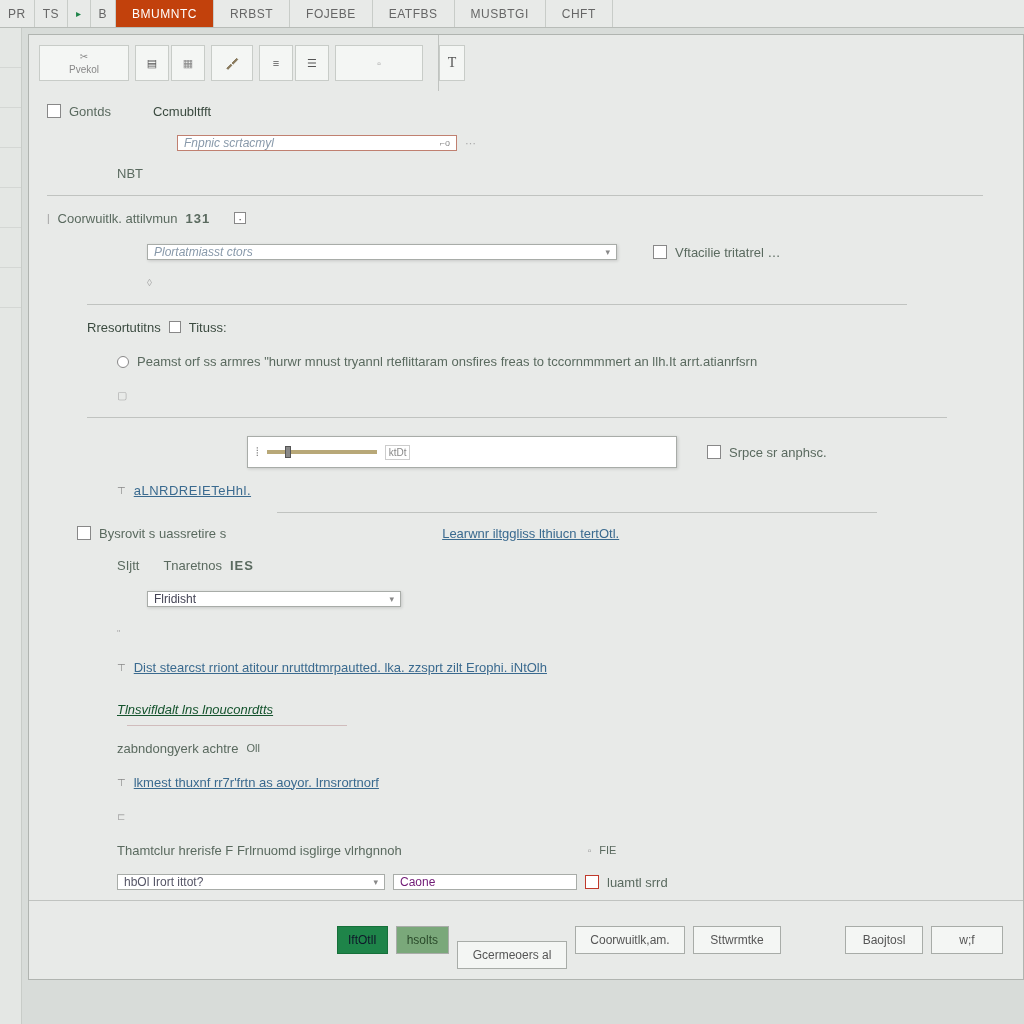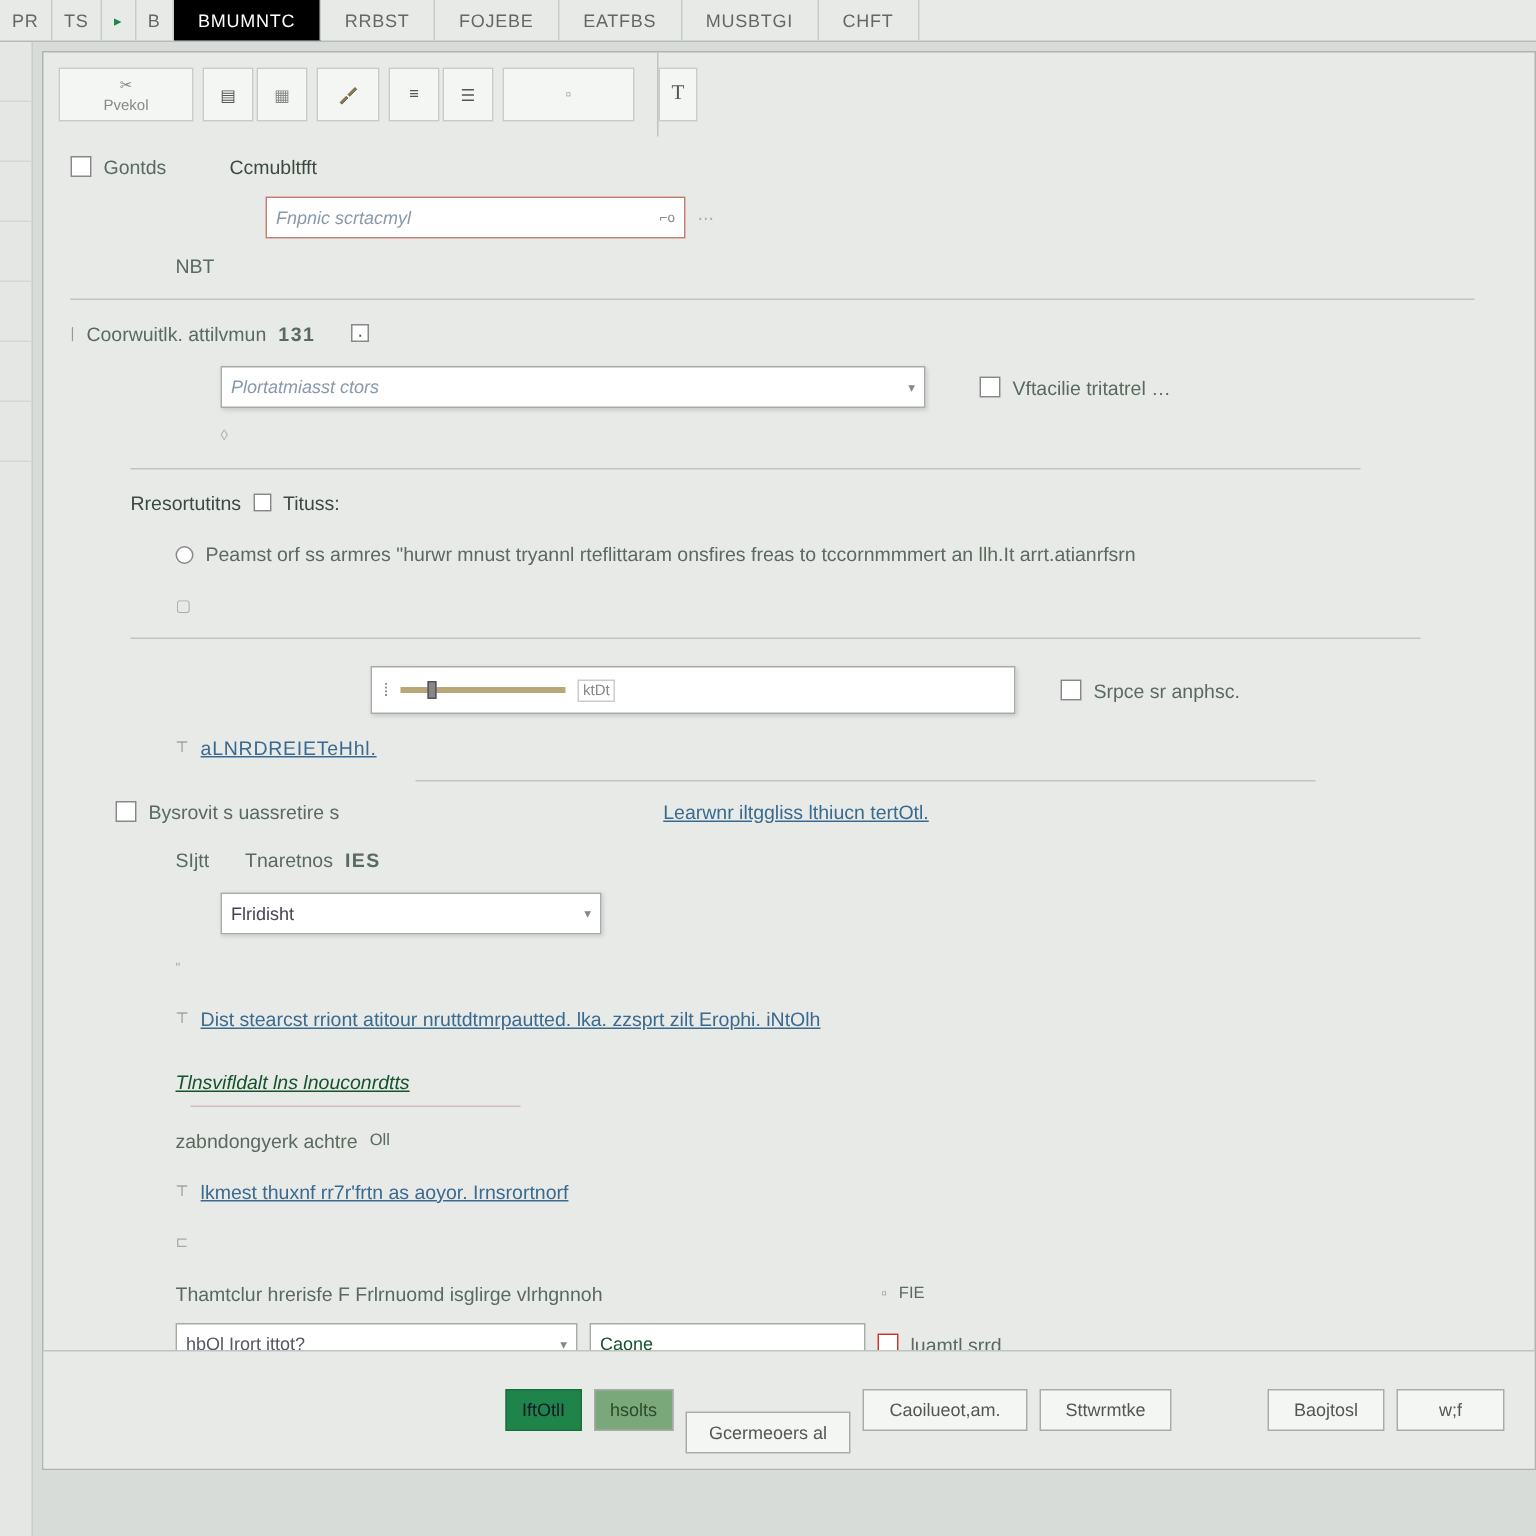--- a/index.html
+++ b/index.html
@@ -1,21 +1,21 @@
 <!DOCTYPE html>
 <html><head>
 <meta charset="utf-8">
 <style>
   * { box-sizing: border-box; margin: 0; padding: 0; font-family: "Segoe UI", Tahoma, sans-serif; }
   body { background: #d8dcd9; width: 1024px; height: 1024px; overflow: hidden; font-size: 13px; color: #555; }
   
   .ribbon { display: flex; background: #e8eae8; border-bottom: 1px solid #b8bcb8; height: 28px; }
   .ribbon-tab { padding: 4px 16px; border-right: 1px solid #c8ccc8; font-size: 12px; color: #666; cursor: pointer; display: flex; align-items: center; text-transform: uppercase; letter-spacing: 0.5px; }
   .ribbon-tab.small { padding: 4px 8px; }
-  .ribbon-tab.active { background: #000000; color: white; }
+  .ribbon-tab.active { background: #c2410c; color: white; }
   
   .left-strip { position: absolute; left: 0; top: 28px; width: 22px; height: 996px; background: #e4e7e4; border-right: 1px solid #c8ccc8; }
   .left-strip .cell { height: 40px; border-bottom: 1px solid #d4d7d4; }
   
   .dialog { position: absolute; left: 28px; top: 34px; width: 996px; height: 946px; background: #e8eae8; border: 1px solid #b0b4b0; }
   
   .toolbar { display: flex; align-items: center; padding: 10px; gap: 6px; }
   .tool-group { display: flex; align-items: center; gap: 2px; }
   .tool-btn { width: 34px; height: 36px; background: #f4f6f4; border: 1px solid #c8ccc8; display: flex; align-items: center; justify-content: center; font-size: 11px; cursor: pointer; }
   .tool-btn.wide { width: 90px; font-size: 10px; color: #888; flex-direction: column; gap: 2px; }
@@ -30,21 +30,21 @@
   
   .chk { width: 14px; height: 14px; border: 1px solid #888; background: white; cursor: pointer; flex: 0 0 auto; display: inline-flex; align-items: center; justify-content: center; }
   .chk.red { border-color: #c0392b; }
   .radio { width: 12px; height: 12px; border: 1px solid #888; border-radius: 50%; background: white; flex: 0 0 auto; }
   .label { font-size: 13px; color: #5a6a5f; }
   .label.dark { color: #3a4a3f; font-weight: 500; }
   .label.link { color: #3a6a8f; text-decoration: underline; cursor: pointer; }
   .label.redlink { color: #14532d; text-decoration: underline; cursor: pointer; font-style: italic; }
   .num { font-weight: 600; letter-spacing: 1px; }
   
-  .input { background: white; border: 1px solid #a8aca8; height: 28px; padding: 2px 6px; color: #556; font-size: 12px; display: flex; align-items: center; }
+  .input { background: white; border: 1px solid #a8aca8; height: 16px; padding: 2px 6px; color: #556; font-size: 12px; display: flex; align-items: center; }
   .input.shadow { box-shadow: 1px 1px 3px rgba(0,0,0,0.15); }
   .input .placeholder { color: #8899aa; font-style: italic; }
   .input.red-border { border: 1px solid #c08070; }
   .dd-arrow { margin-left: auto; color: #888; font-size: 9px; }
   
   .slider-track { width: 110px; height: 4px; background: #b8a878; position: relative; }
   .slider-thumb { position: absolute; left: 18px; top: -4px; width: 6px; height: 12px; background: #888; border: 1px solid #555; }
   
   .footer { position: absolute; bottom: 0; left: 0; right: 0; padding: 10px 20px; display: flex; align-items: center; gap: 8px; border-top: 1px solid #c0c3c0; background: #e8eae8; }
   .btn { height: 28px; padding: 0 14px; border: 1px solid #a8aca8; background: #f4f6f4; font-size: 12px; color: #555; cursor: pointer; display: flex; align-items: center; justify-content: center; }
@@ -260,39 +260,39 @@
       <span style="color:#888;font-size:10px;">▫</span>
       <span class="label" style="font-size:11px;">FIE</span>
     </div>
 
     <div class="row indent-1" style="margin-top:-2px;">
       <div class="input" style="width:268px;">
         <span style="color:#556;">hbOl Irort ittot?</span>
         <span class="dd-arrow">▾</span>
       </div>
       <div class="input" style="width:184px;">
-        <span style="color:#14532d;">Caone</span>
+        <span style="color:#701a75;">Caone</span>
       </div>
       <span class="chk red"></span>
       <span class="label">luamtl srrd</span>
     </div>
 
     <div class="row" style="margin-top:40px; margin-left:-6px;">
       <span class="label" style="font-size:12px;">Grnipareaunsation</span>
       <span class="spacer"></span>
       <div class="btn" style="width:100px;">Exakil</div>
     </div>
 
   </div>
 
   <div class="footer">
     <span style="width:280px"></span>
     <div class="btn green narrow">IftOtlI</div>
     <div class="btn light-green narrow">hsolts</div>
     <div class="btn" style="width:110px;margin-top:30px;">Gcermeoers al</div>
-    <div class="btn" style="width:110px;">Caoilueot,am.</div>
+    <div class="btn" style="width:110px;">Coorwuitlk,am.</div>
     <div class="btn" style="width:88px;">Sttwrmtke</div>
     <span class="spacer"></span>
     <div class="btn" style="width:78px;">Baojtosl</div>
     <div class="btn" style="width:72px;">w;f</div>
   </div>
 
 </div>
 
 </body></html>

